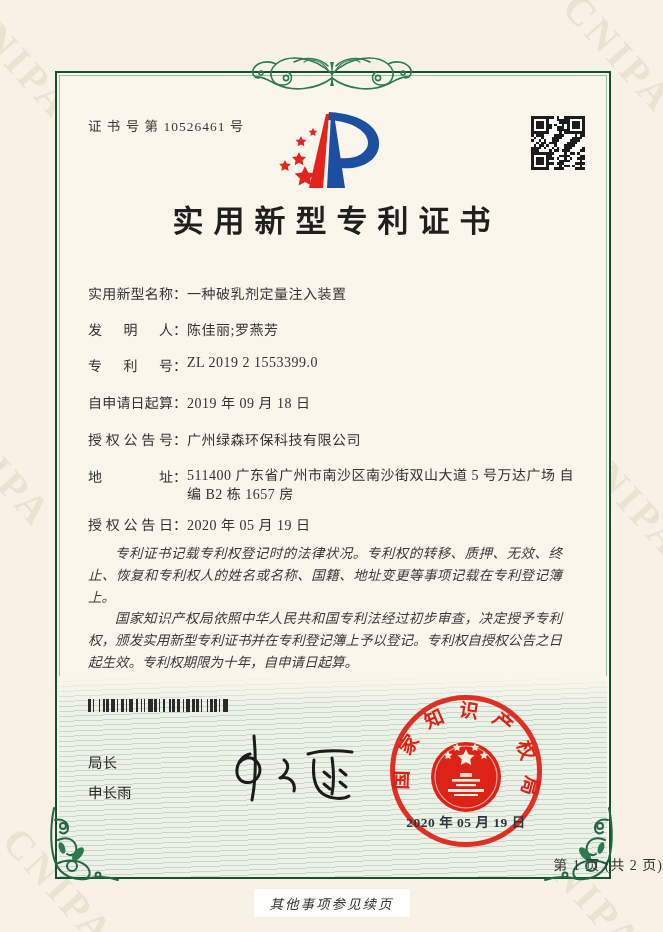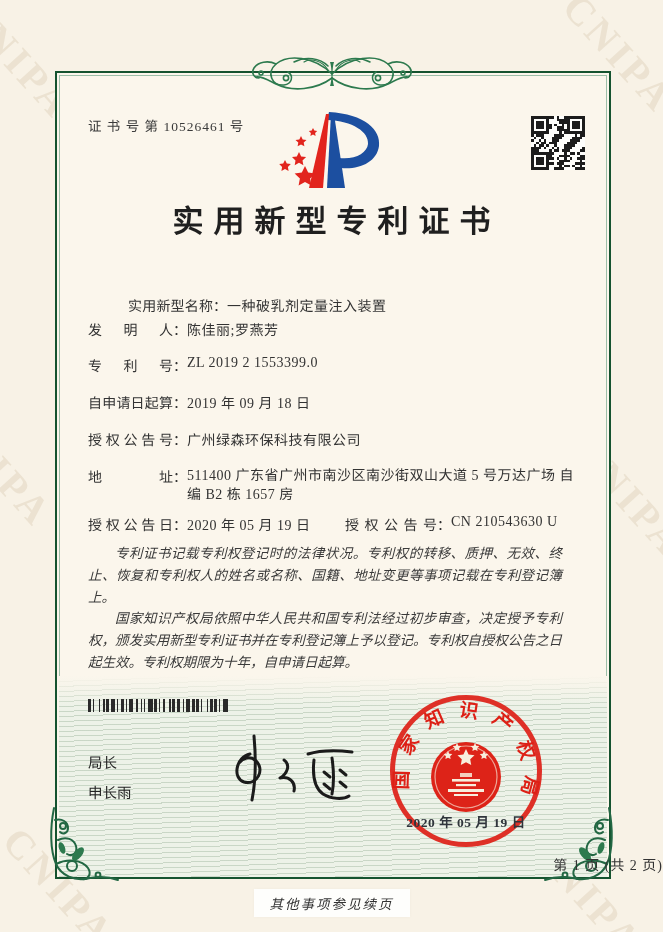--- a/index.html
+++ b/index.html
@@ -630,43 +630,40 @@
     <i></i>
     <i class="on"></i>
     <i class="on"></i>
     <i class="on"></i>
     <i class="on"></i>
   </div>
 
 <div class="doc-title">实用新型专利证书</div>
 
 <div class="fields">
-  <div class="frow" style="top:12px;margin-left:40px;">
+  <div class="frow" style="top:0;">
     <span class="flabel">实用新型名称</span><span class="colon">：</span><span class="fvalue">一种破乳剂定量注入装置</span>
   </div>
   <div class="frow" style="top:36px;">
     <span class="flabel">发明人</span><span class="colon">：</span><span class="fvalue">陈佳丽;罗燕芳</span>
   </div>
   <div class="frow" style="top:72px;">
     <span class="flabel">专利号</span><span class="colon">：</span><span class="fvalue">ZL 2019 2 1553399.0</span>
   </div>
   <div class="frow" style="top:109px;">
     <span class="flabel">自申请日起算</span><span class="colon">：</span><span class="fvalue">2019 年 09 月 18 日</span>
   </div>
   <div class="frow" style="top:146px;">
     <span class="flabel">授权公告号</span><span class="colon">：</span><span class="fvalue">广州绿森环保科技有限公司</span>
   </div>
   <div class="frow" style="top:183px;">
     <span class="flabel">地址</span><span class="colon">：</span><span class="fvalue wrap">511400 广东省广州市南沙区南沙街双山大道 5 号万达广场 自编 B2 栋 1657 房</span>
   </div>
   <div class="frow" style="top:231px; width:490px;">
     <span class="flabel">授权公告日</span><span class="colon">：</span><span class="fvalue">2020 年 05 月 19 日</span>
-    <span class="grant2">
-      <span class="flabel g2">授权公告号</span><span class="colon">：</span><span class="fvalue">CN 210543630 U</span>
-    </span>
   </div>
 </div>
 
 <div class="law">
   <p>专利证书记载专利权登记时的法律状况。专利权的转移、质押、无效、终止、恢复和专利权人的姓名或名称、国籍、地址变更等事项记载在专利登记簿上。</p>
   <p>国家知识产权局依照中华人民共和国专利法经过初步审查，决定授予专利权，颁发实用新型专利证书并在专利登记簿上予以登记。专利权自授权公告之日起生效。专利权期限为十年，自申请日起算。</p>
 </div>
 
 <div class="barcode" id="barcode">
     <i class="b" style="width: 3px;"></i>

